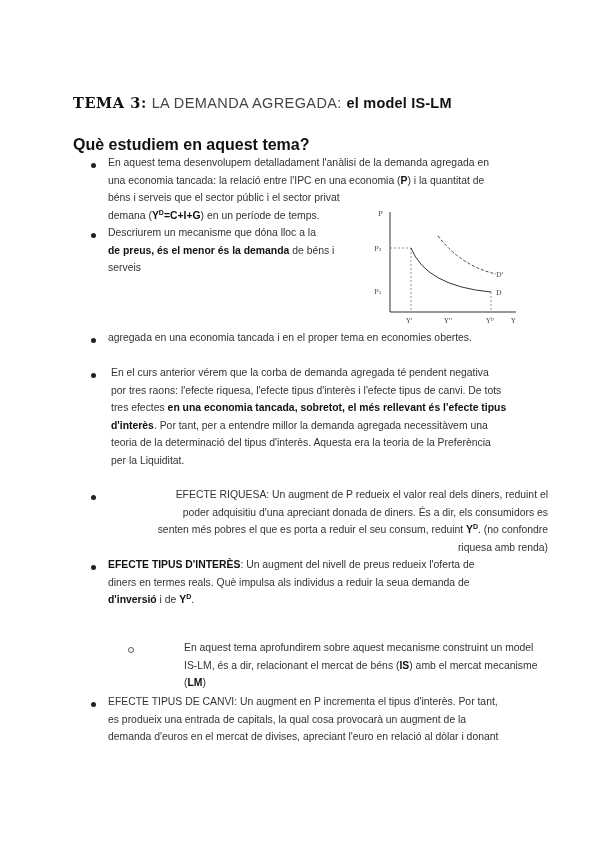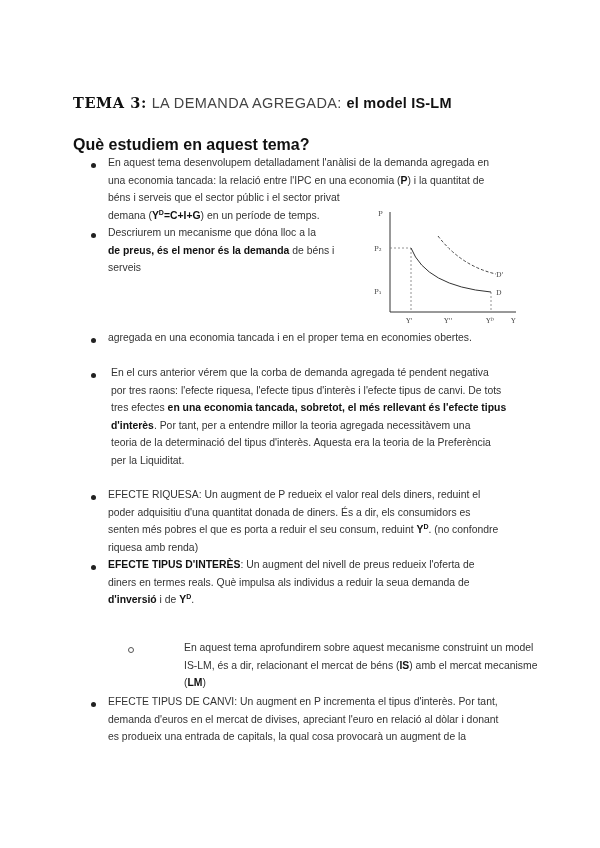--- a/index.html
+++ b/index.html
@@ -90,29 +90,29 @@
   <div class="bullet" style="left:91px;top:338px;"></div>
   <div class="para" style="left:108px;top:329px;width:440px;">
     <div>agregada en una economia tancada i en el proper tema en economies obertes.</div>
   </div>
 
   <div class="bullet" style="left:91px;top:373px;"></div>
   <div class="para" style="left:111px;top:364px;width:440px;">
     <div>En el curs anterior vérem que la corba de demanda agregada té pendent negativa</div>
     <div>por tres raons: l'efecte riquesa, l'efecte tipus d'interès i l'efecte tipus de canvi. De tots</div>
     <div><span>tres efectes </span><span class="b u">en una economia tancada, sobretot, el més rellevant és l'efecte tipus</span></div>
-    <div><span class="b u">d'interès</span><span>. Por tant, per a entendre millor la teoria agregada necessitàvem una</span></div>
+    <div><span class="b u">d'interès</span><span>. Por tant, per a entendre millor la demanda agregada necessitàvem una</span></div>
     <div>teoria de la determinació del tipus d'interès. Aquesta era la teoria de la Preferència</div>
     <div>per la Liquiditat.</div>
   </div>
 
   <div class="bullet" style="left:91px;top:495px;"></div>
-  <div class="para" style="left:108px;top:486px;width:440px;">
+  <div class="para" style="left:108px;top:486px;width:440px;text-align:right;">
     <div>EFECTE RIQUESA: Un augment de P redueix el valor real dels diners, reduint el</div>
-    <div><span>poder adquisitiu d'una </span><span class="u">quantitat donada de diners</span><span>. És a dir, els consumidors es</span></div>
+    <div><span>poder adquisitiu d'una </span><span class="u">apreciant donada de diners</span><span>. És a dir, els consumidors es</span></div>
     <div><span>senten més pobres el que es porta a reduir el seu consum, reduint </span><span class="b">Y</span><sup class="b">D</sup><span>. (no confondre</span></div>
     <div>riquesa amb renda)</div>
   </div>
 
   <div class="bullet" style="left:91px;top:565px;"></div>
   <div class="para" style="left:108px;top:556px;width:440px;">
     <div><span class="b">EFECTE TIPUS D'INTERÈS</span><span>: Un augment del nivell de preus redueix l'oferta de</span></div>
     <div>diners en termes reals. Què impulsa als individus a reduir la seua demanda de</div>
     <div><span class="b">d'inversió</span><span> i de </span><span class="b">Y</span><sup class="b">D</sup><span>.</span></div>
   </div>
@@ -120,17 +120,17 @@
   <div class="circ" style="left:128px;top:647px;"></div>
   <div class="para" style="left:144px;top:639px;width:400px;margin-left:40px;">
     <div>En aquest tema aprofundirem sobre aquest mecanisme construint un model</div>
     <div><span>IS-LM, és a dir, relacionant el mercat de béns (</span><span class="b">IS</span><span>) amb el mercat mecanisme</span></div>
     <div><span>(</span><span class="b">LM</span><span>)</span></div>
   </div>
 
   <div class="bullet" style="left:91px;top:702px;"></div>
   <div class="para" style="left:108px;top:693px;width:440px;">
     <div><span>EFECTE TIPUS DE CANVI: Un augment en P incrementa </span><span class="u">el tipus d'interès</span><span>. Por tant,</span></div>
+    <div>es produeix una entrada de capitals, la qual cosa provocarà un augment de la</div>
     <div>demanda d'euros en el mercat de divises, apreciant l'euro en relació al dòlar i donant</div>
-    <div>es produeix una entrada de capitals, la qual cosa provocarà un augment de la</div>
   </div>
 
 </div>
 
 </body></html>

